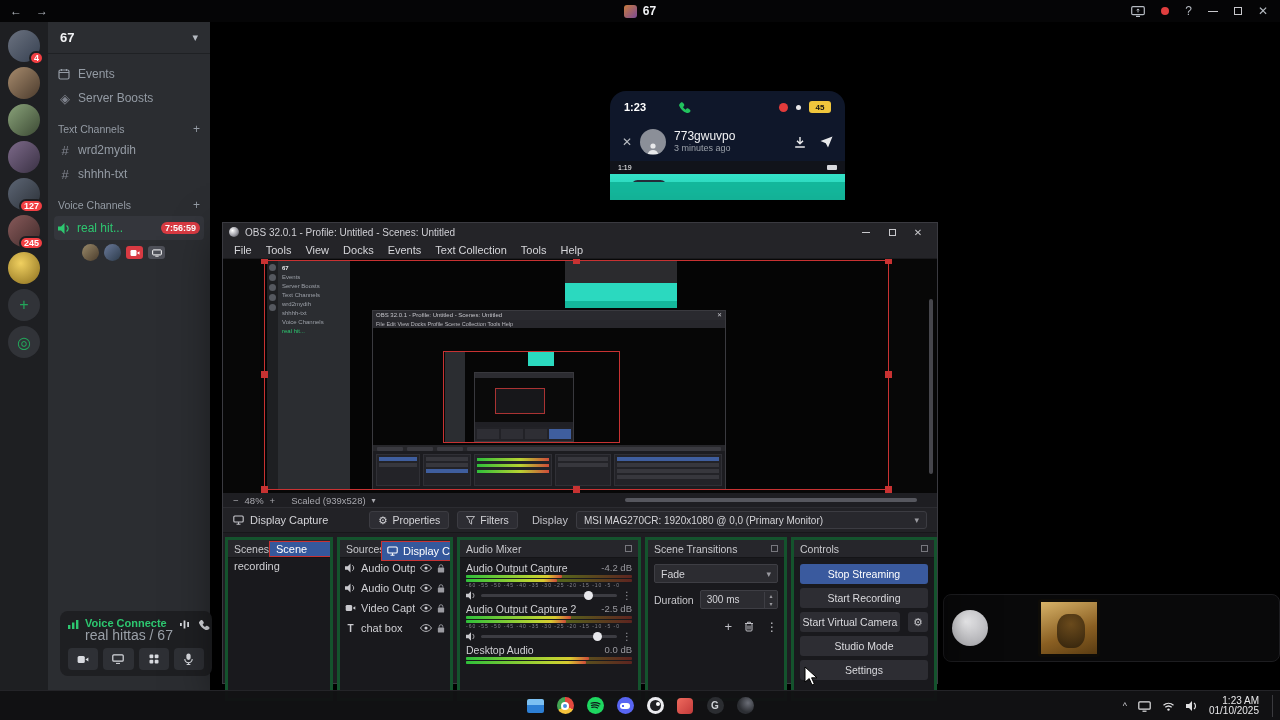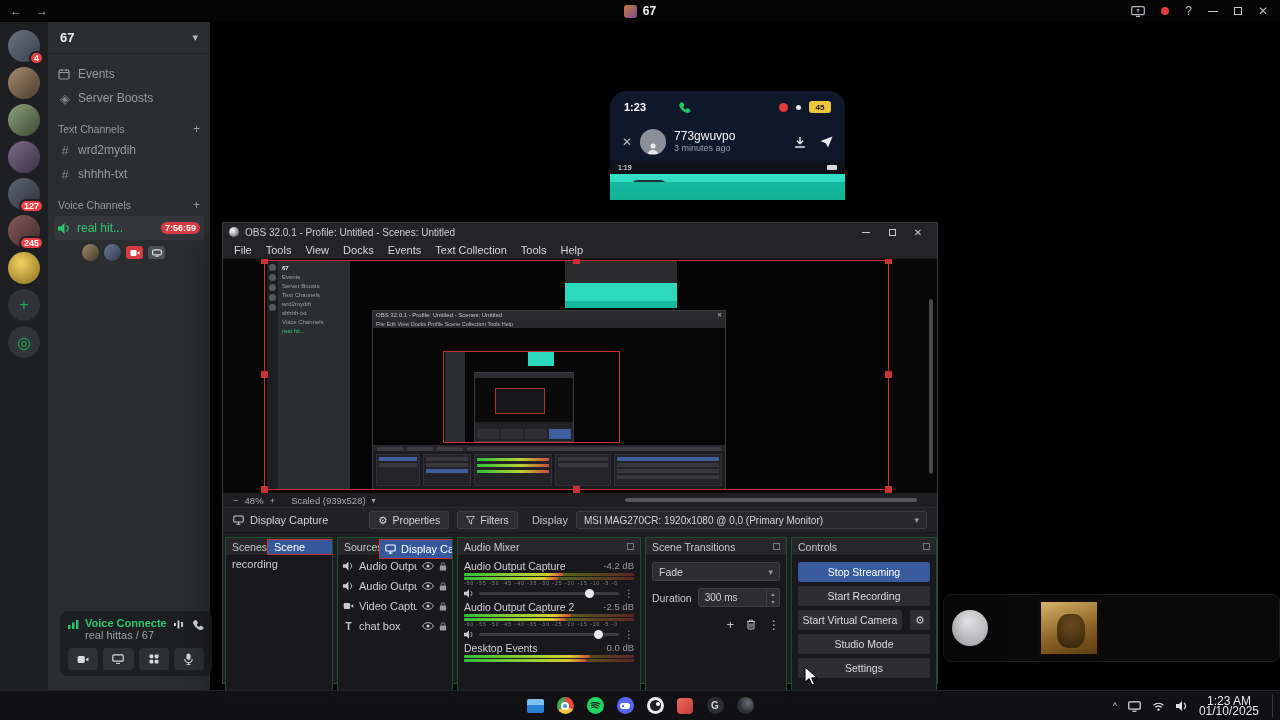--- a/index.html
+++ b/index.html
@@ -56,21 +56,21 @@
 .parts{display:flex;align-items:center;gap:5px;padding:4px 0 0 34px}
 .pav{width:17px;height:17px;border-radius:50%}
 .pav1{background:linear-gradient(135deg,#9a8a6a,#4a3c2c)}
 .pav2{background:linear-gradient(135deg,#6a7a9a,#2c3a4a)}
 .pbadge{width:17px;height:13px;border-radius:3px;display:flex;align-items:center;justify-content:center}
 .pbadge.red{background:#d83a42}.pbadge.gray{background:#4e5058}
 .vf{position:absolute;left:12px;bottom:14px;width:152px;background:#1e1f22;border-radius:8px;
   padding:6px 8px;z-index:3}
 .vf-status{display:flex;align-items:flex-start;gap:6px}
 .vf-green{color:#2dc770;font-size:11px;font-weight:bold;line-height:13px}
-.vf-sub{color:#9aa0a8;font-size:11px;line-height:11px;white-space:nowrap}
+.vf-sub{color:#9aa0a8;font-size:14px;line-height:11px;white-space:nowrap}
 .vf-icons{margin-left:auto;display:flex;gap:8px;padding-top:2px}
 .vf-buttons{display:flex;gap:5px;margin-top:7px}
 .vf-btn{flex:1;height:22px;background:#2e3035;border-radius:4px;display:flex;
   align-items:center;justify-content:center}
 
 
 .phone{position:absolute;left:610px;top:91px;width:235px;height:109px;background:#0f172a;
   border-radius:16px 16px 0 0;overflow:hidden;z-index:3;box-shadow:0 4px 24px rgba(0,0,0,.6)}
 .ph-status{height:32px;display:flex;align-items:center;padding:0 14px;gap:8px;color:#fff}
 .ph-time{font-size:11px;font-weight:bold}
@@ -169,21 +169,21 @@
 .sb-name{color:#d4d4d8;font-size:11px;display:flex;align-items:center;gap:6px;width:128px}
 .sb-btn{height:18px;background:#2d2d33;border:1px solid #3c3c42;border-radius:3px;color:#d4d4d8;
   display:flex;align-items:center;gap:5px;padding:0 8px;font-size:10.5px}
 .sb-lbl{color:#c0c0c6;font-size:11px;margin-left:6px}
 .sb-combo{flex:1;height:18px;background:#28282d;border:1px solid #3c3c42;border-radius:3px;
   display:flex;align-items:center;padding:0 7px;color:#d4d4d8;font-size:10px}
 .sb-combo .chev{margin-left:auto;color:#9a9aa0;font-size:9px}
 .sb-combo .val{overflow:hidden;white-space:nowrap}
 
 
-.panel{position:absolute;top:314px;height:164px;background:#19191d;border:1px solid #14532d;overflow:hidden}
+.panel{position:absolute;top:314px;height:164px;background:#19191d;border:3px solid #14532d;overflow:hidden}
 .p-head{height:18px;background:#26262b;display:flex;align-items:center;padding:0 6px;
   color:#c8c8cc;font-size:10.5px;border-bottom:1px solid #141417}
 .p-dockic{margin-left:auto;width:7px;height:7px;border:1px solid #77777d}
 .p-scenes{left:2px;width:108px}
 .p-sources{left:114px;width:116px}
 .p-mixer{left:234px;width:184px}
 .p-trans{left:422px;width:142px}
 .p-controls{left:568px;width:146px}
 .sc-row{height:16px;display:flex;align-items:center;padding:0 6px;color:#cfcfd3;font-size:11px}
 .sc-row.sel{background:#35589c;color:#fff}
@@ -252,21 +252,21 @@
 .ic-discord i{width:10px;height:6px;border-radius:3px;
   background:radial-gradient(circle at 30% 50%,#5865f2 1.4px,#fff 1.5px) }
 .ic-obs{position:relative;width:17px;height:17px;border-radius:50%;background:#ececf0}
 .ic-obs i{position:absolute;left:3px;top:3px;width:11px;height:11px;border-radius:50%;background:#1f1f23}
 .ic-obs b{position:absolute;left:9px;top:4.5px;width:4px;height:4px;border-radius:50%;background:#fff}
 .ic-red{width:16px;height:16px;border-radius:4px;background:linear-gradient(135deg,#ef6a5e,#c23a3a)}
 .ic-g{width:17px;height:17px;border-radius:50%;background:#2b2d31;color:#cfd2d6;font-size:10px;
   font-weight:bold;display:flex;align-items:center;justify-content:center}
 .ic-moon{width:17px;height:17px;border-radius:50%;background:radial-gradient(circle at 65% 35%,#6a6d76,#2c2e33 60%)}
 .tk-tray{position:absolute;right:6px;top:0;height:30px;display:flex;align-items:center;gap:11px;color:#dcdce0}
-.tk-clock{text-align:center;font-size:12px;line-height:10.5px;color:#e8e8ea}
+.tk-clock{text-align:right;font-size:10px;line-height:10.5px;color:#e8e8ea}
 .tk-edge{width:2px;height:22px;border-left:1px solid #3a3a3e;margin-left:2px}
 .tk-chev{font-size:9px;color:#cfcfd3}
 
 
 .cursor{position:absolute;left:804px;top:666px;z-index:20}
 </style>
 </head>
 <body>
 
 <div class="screen">
@@ -825,21 +825,21 @@
                 </svg>
               </span>
             <span class="mx-track">
                 <i class="mx-knob" style="left:82%"></i>
               </span>
             <span class="mx-kebab">⋮</span>
           </div>
         </div>
         <div>
           <div class="mx-top">
-            <span class="mx-name">Desktop Events</span>
+            <span class="mx-name">Desktop Audio</span>
             <span class="mx-db">0.0 dB</span>
           </div>
           <div class="mx-meter">
               <i class="fill" style="width:74%"></i>
             </div>
           <div class="mx-meter">
               <i class="fill" style="width:72%"></i>
             </div>
         </div>
       </div>

